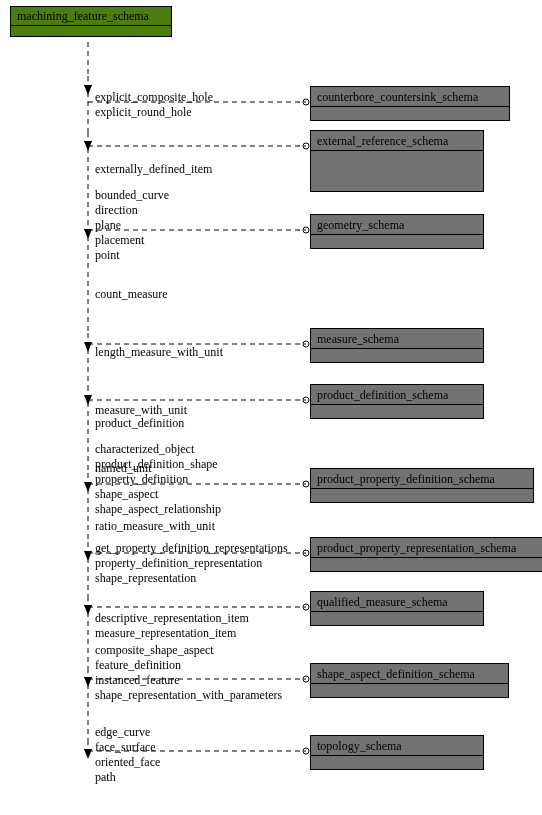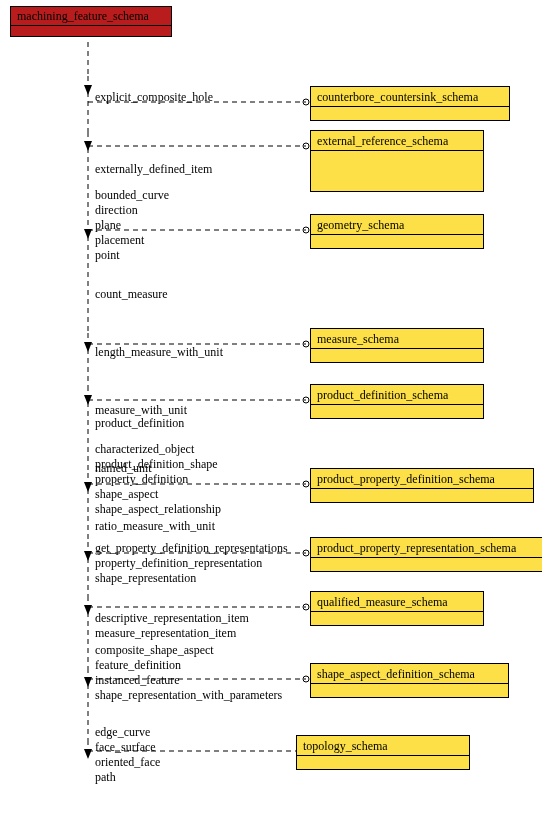--- a/index.html
+++ b/index.html
@@ -9,38 +9,38 @@
     font-family: "Times New Roman", Times, serif;
     font-size: 12px;
     width: 542px;
     height: 815px;
     position: relative;
     overflow: hidden;
   }
   .entity-box {
     position: absolute;
     border: 1px solid #000;
-    background: #b91c1c;
+    background: #4d7c0f;
     min-height: 28px;
     display: flex;
     flex-direction: column;
     padding: 0;
   }
   .entity-title {
     border-bottom: 1px solid #000;
     padding: 2px 6px 2px 6px;
     line-height: 1.2;
   }
   .entity-body {
     height: 10px;
   }
   .target-box {
     position: absolute;
     border: 1px solid #000;
-    background: #fde047;
+    background: #737373;
     padding: 3px 6px;
     line-height: 1.2;
     display: flex;
     flex-direction: column;
     min-height: 22px;
   }
   .target-box .t-title {
     border-bottom: 1px solid #000;
     margin: -3px -6px 1px -6px;
     padding: 3px 6px 2px 6px;
@@ -121,20 +121,21 @@
       <line x1="88" y1="684" x2="88" y2="740" stroke="#000" stroke-width="1" stroke-dasharray="5,4"></line>
       <line x1="88" y1="740" x2="88" y2="750" stroke="#000" stroke-width="1" stroke-dasharray="5,4" marker-end="url(#arrowhead)"></line>
       <line x1="88" y1="751" x2="306" y2="751" stroke="#000" stroke-width="1" stroke-dasharray="5,4"></line>
       <circle cx="306" cy="751" r="3" fill="none" stroke="#000" stroke-width="1"></circle>
     </g>
 </svg>
 
 <div id="dynamic-content">
     <div class="label-list" style="left: 95px; top: 54px;">
       <span>explicit_composite_hole</span>
+      <span>explicit_round_hole</span>
     </div>
     <div class="target-box" style="left: 310px; top: 86px; width: 186px;">
       <div class="t-title">counterbore_countersink_schema</div>
       <div class="t-body"></div>
     </div>
     <div class="label-list" style="left: 95px; top: 126px;">
       <span>externally_defined_item</span>
     </div>
     <div class="target-box" style="left: 310px; top: 130px; width: 160px; gap: 27px;">
       <div class="t-title">external_reference_schema</div>
@@ -206,17 +207,17 @@
     <div class="target-box" style="left: 310px; top: 663px; width: 185px;">
       <div class="t-title">shape_aspect_definition_schema</div>
       <div class="t-body"></div>
     </div>
     <div class="label-list" style="left: 95px; top: 689px;">
       <span>edge_curve</span>
       <span>face_surface</span>
       <span>oriented_face</span>
       <span>path</span>
     </div>
-    <div class="target-box" style="left: 296px; top: 735px; width: 160px;">
+    <div class="target-box" style="left: 310px; top: 735px; width: 160px;">
       <div class="t-title">topology_schema</div>
       <div class="t-body"></div>
     </div>
   </div>
 
 </body></html>

